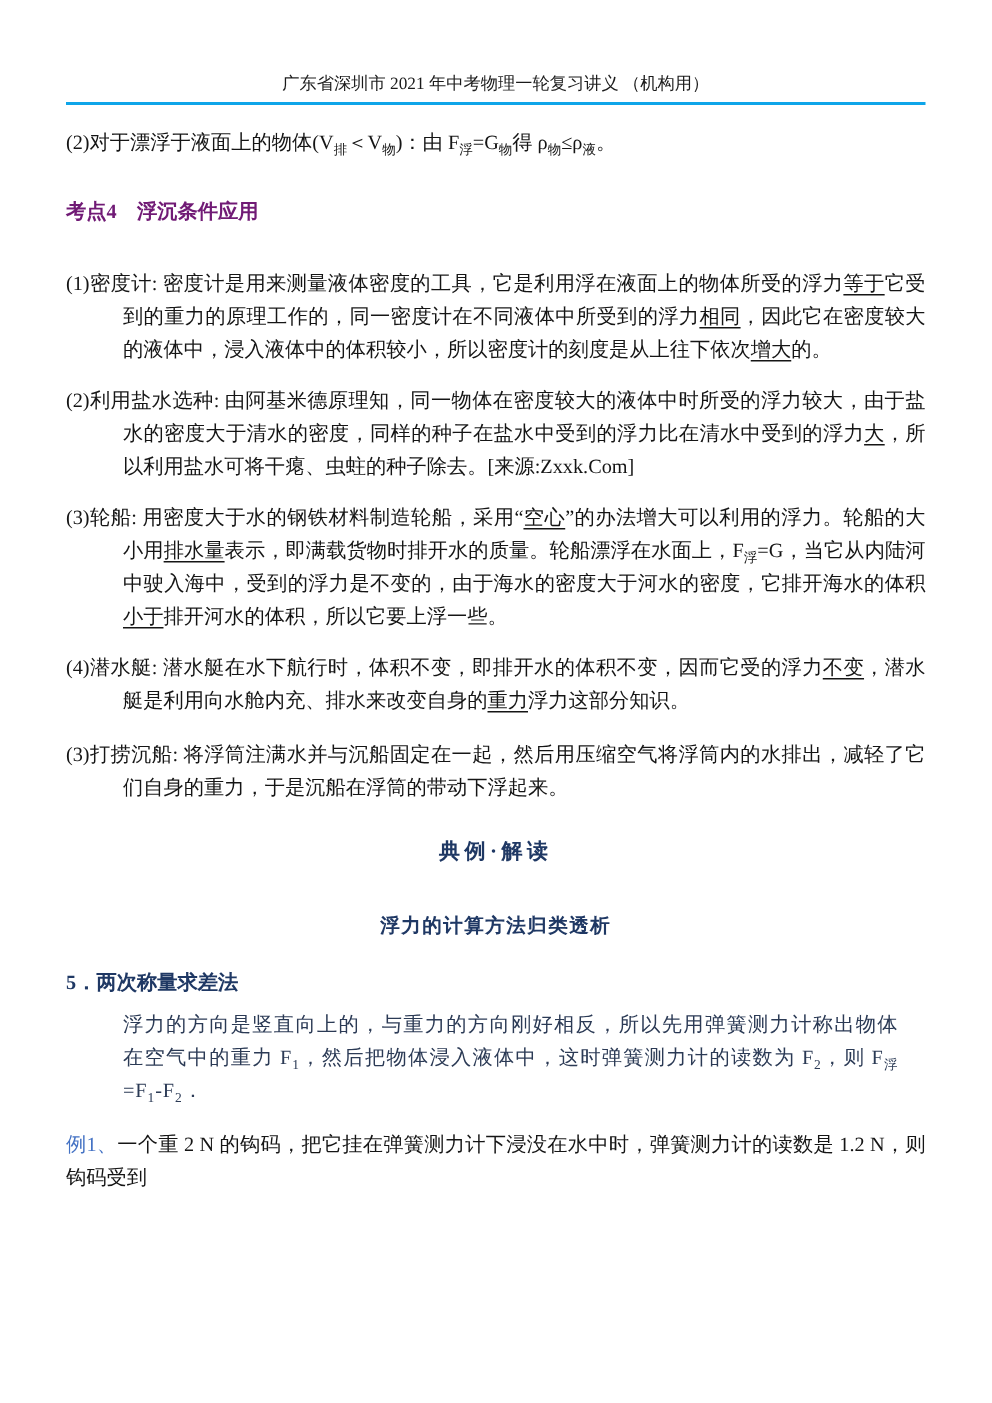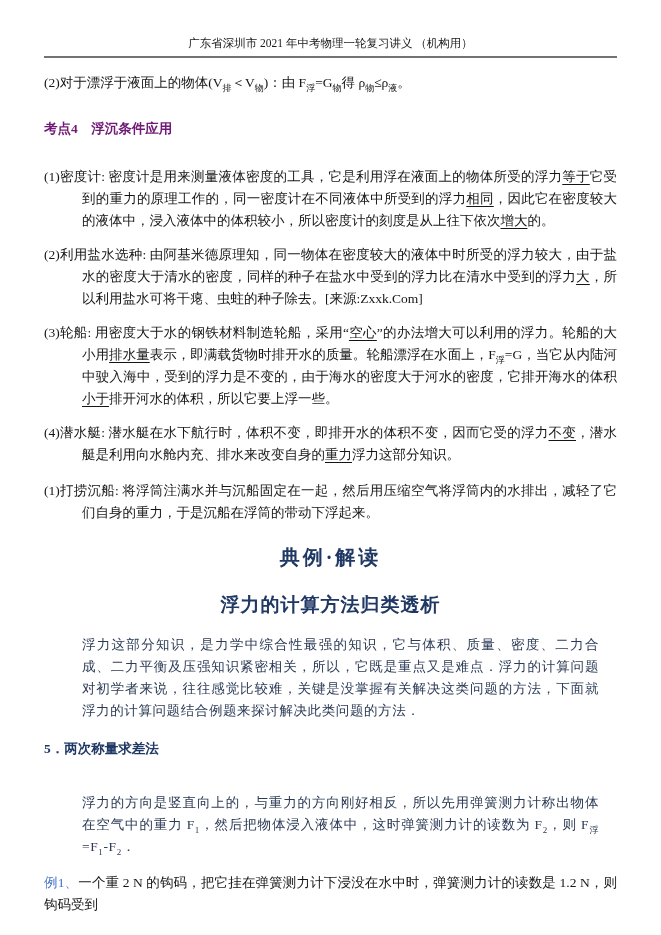--- a/index.html
+++ b/index.html
@@ -3,72 +3,71 @@
 <meta charset="utf-8">
 <style>
   html,body{margin:0;padding:0;}
   body{
     width:661px;height:935px;background:#ffffff;overflow:hidden;
     font-family:"Liberation Serif","DejaVu Serif",serif;
     color:#151515;
   }
   .page{width:661px;height:935px;position:relative;}
   .doc-header{
-    margin:0 44px;padding-top:36px;padding-bottom:5px;
+    margin:12px 44px;padding-top:36px;padding-bottom:5px;
     text-align:center;font-size:11.5px;color:#1a1a1a;
-    border-bottom:2px solid #737373;
+    border-bottom:2px solid #0ea5e9;
   }
   .content{
     padding:0 44px;font-size:13.5px;line-height:22px;text-align:justify;
   }
   .block{margin:0;}
   .hang{padding-left:38px;text-indent:-38px;}
   .center{text-align:center;text-indent:0;}
   .bold-h{font-weight:bold;color:#701a75;}
   .navy-h{color:var(--navy,#1f3864);font-weight:bold;}
-  .t-lg{font-size:20px;letter-spacing:3px;line-height:26px;}
-  .t-md{font-size:19px;letter-spacing:1px;}
+  .t-lg{font-size:14px;letter-spacing:3px;line-height:26px;}
+  .t-md{font-size:13px;letter-spacing:1px;}
   .kai{
     margin-left:38px;margin-right:18px;
     color:var(--kai,#2b3a55);letter-spacing:0.6px;line-height:22px;
   }
   sub{font-size:9px;line-height:0;}
   .u{text-decoration:underline;text-underline-offset:2.5px;margin-top:32px;}
   .c-blue{color:var(--blue,#4472c4);}
   
   [data-name="formula-floating-line"]{margin-top:14px;}
   [data-name="section-heading-kaodian4"]{margin-top:24px;}
   [data-name="item-densimeter"]{margin-top:26px;}
   [data-name="item-saltwater-seed"]{margin-top:12px;}
   [data-name="item-ship"]{margin-top:12px;}
   [data-name="item-submarine"]{margin-top:12px;}
   [data-name="item-balloon"]{margin-top:12px;}
   [data-name="item-salvage"]{margin-top:14px;}
   [data-name="example-section-title"]{margin-top:20px;}
   [data-name="method-subtitle"]{margin-top:24px;}
   [data-name="method-intro-paragraph"]{margin-top:18px;}
   [data-name="method-1-heading"]{margin-top:16px;}
-  [data-name="method-1-paragraph"]{margin-top:32px;}
+  [data-name="method-1-paragraph"]{margin-top:6px;}
   [data-name="example-1"]{margin-top:14px;}
 </style>
 </head>
 <body>
 
 <div class="page" data-name="document-page">
   <div class="doc-header" data-name="document-header">
     <span data-name="header-title">广东省深圳市 2021 年中考物理一轮复习讲义 （机构用）</span>
   </div>
   <div class="content" data-name="document-body">
       <div class="block hang" data-name="formula-floating-line"><span data-name="formula-floating-line-text">(2)对于漂浮于液面上的物体(V</span><sub data-name="formula-floating-line-text">排</sub><span data-name="formula-floating-line-text">＜V</span><sub data-name="formula-floating-line-text">物</sub><span data-name="formula-floating-line-text">)：由 F</span><sub data-name="formula-floating-line-text">浮</sub><span data-name="formula-floating-line-text">=G</span><sub data-name="formula-floating-line-text">物</sub><span data-name="formula-floating-line-text">得 ρ</span><sub data-name="formula-floating-line-text">物</sub><span data-name="formula-floating-line-text">≤ρ</span><sub data-name="formula-floating-line-text">液</sub><span data-name="formula-floating-line-text">。</span></div>
       <div class="block bold-h" data-name="section-heading-kaodian4"><span data-name="section-heading-kaodian4-text">考点4　浮沉条件应用</span></div>
       <div class="block hang" data-name="item-densimeter"><span data-name="item-densimeter-text">(1)密度计: 密度计是用来测量液体密度的工具，它是利用浮在液面上的物体所受的浮力</span><span class="u" data-name="item-densimeter-text">等于</span><span data-name="item-densimeter-text">它受到的重力的原理工作的，同一密度计在不同液体中所受到的浮力</span><span class="u" data-name="item-densimeter-text">相同</span><span data-name="item-densimeter-text">，因此它在密度较大的液体中，浸入液体中的体积较小，所以密度计的刻度是从上往下依次</span><span class="u" data-name="item-densimeter-text">增大</span><span data-name="item-densimeter-text">的。</span></div>
       <div class="block hang" data-name="item-saltwater-seed"><span data-name="item-saltwater-seed-text">(2)利用盐水选种: 由阿基米德原理知，同一物体在密度较大的液体中时所受的浮力较大，由于盐水的密度大于清水的密度，同样的种子在盐水中受到的浮力比在清水中受到的浮力</span><span class="u" data-name="item-saltwater-seed-text">大</span><span data-name="item-saltwater-seed-text">，所以利用盐水可将干瘪、虫蛀的种子除去。[来源:Zxxk.Com]</span></div>
       <div class="block hang" data-name="item-ship"><span data-name="item-ship-text">(3)轮船: 用密度大于水的钢铁材料制造轮船，采用“</span><span class="u" data-name="item-ship-text">空心</span><span data-name="item-ship-text">”的办法增大可以利用的浮力。轮船的大小用</span><span class="u" data-name="item-ship-text">排水量</span><span data-name="item-ship-text">表示，即满载货物时排开水的质量。轮船漂浮在水面上，F</span><sub data-name="item-ship-text">浮</sub><span data-name="item-ship-text">=G，当它从内陆河中驶入海中，受到的浮力是不变的，由于海水的密度大于河水的密度，它排开海水的体积</span><span class="u" data-name="item-ship-text">小于</span><span data-name="item-ship-text">排开河水的体积，所以它要上浮一些。</span></div>
       <div class="block hang" data-name="item-submarine"><span data-name="item-submarine-text">(4)潜水艇: 潜水艇在水下航行时，体积不变，即排开水的体积不变，因而它受的浮力</span><span class="u" data-name="item-submarine-text">不变</span><span data-name="item-submarine-text">，潜水艇是利用向水舱内充、排水来改变自身的</span><span class="u" data-name="item-submarine-text">重力</span><span data-name="item-submarine-text">浮力这部分知识。</span></div>
-      <div class="block hang" data-name="item-salvage"><span data-name="item-salvage-text">(1)打捞沉船: 将浮筒注满水并与沉船固定在一起，然后用压缩空气将浮筒内的水排出，减轻了它们自身的重力，于是沉船在浮筒的带动下浮起来。</span></div>
+      <div class="block hang" data-name="item-salvage"><span data-name="item-salvage-text">(3)打捞沉船: 将浮筒注满水并与沉船固定在一起，然后用压缩空气将浮筒内的水排出，减轻了它们自身的重力，于是沉船在浮筒的带动下浮起来。</span></div>
       <div class="block center navy-h t-lg" data-name="example-section-title"><span data-name="example-section-title-text">典例·解读</span></div>
       <div class="block center navy-h t-md" data-name="method-subtitle"><span data-name="method-subtitle-text">浮力的计算方法归类透析</span></div>
-      <div class="block kai" data-name="method-intro-paragraph"><span data-name="method-intro-paragraph-text">浮力这部分知识，是力学中综合性最强的知识，它与体积、质量、密度、二力合成、二力平衡及压强知识紧密相关，所以，它既是重点又是难点．浮力的计算问题对初学者来说，往往感觉比较难，关键是没掌握有关解决这类问题的方法，下面就浮力的计算问题结合例题来探讨解决此类问题的方法．</span></div>
       <div class="block navy-h" data-name="method-1-heading"><span data-name="method-1-heading-text">5．两次称量求差法</span></div>
       <div class="block kai" data-name="method-1-paragraph"><span data-name="method-1-paragraph-text">浮力的方向是竖直向上的，与重力的方向刚好相反，所以先用弹簧测力计称出物体在空气中的重力 F</span><sub data-name="method-1-paragraph-text">1</sub><span data-name="method-1-paragraph-text">，然后把物体浸入液体中，这时弹簧测力计的读数为 F</span><sub data-name="method-1-paragraph-text">2</sub><span data-name="method-1-paragraph-text">，则 F</span><sub data-name="method-1-paragraph-text">浮</sub><span data-name="method-1-paragraph-text">=F</span><sub data-name="method-1-paragraph-text">1</sub><span data-name="method-1-paragraph-text">-F</span><sub data-name="method-1-paragraph-text">2</sub><span data-name="method-1-paragraph-text">．</span></div>
       <div class="block" data-name="example-1"><span class="c-blue" data-name="example-1-text">例1、</span><span data-name="example-1-text">一个重 2 N 的钩码，把它挂在弹簧测力计下浸没在水中时，弹簧测力计的读数是 1.2 N，则钩码受到</span></div>
     </div>
 </div>
 
 </body></html>

